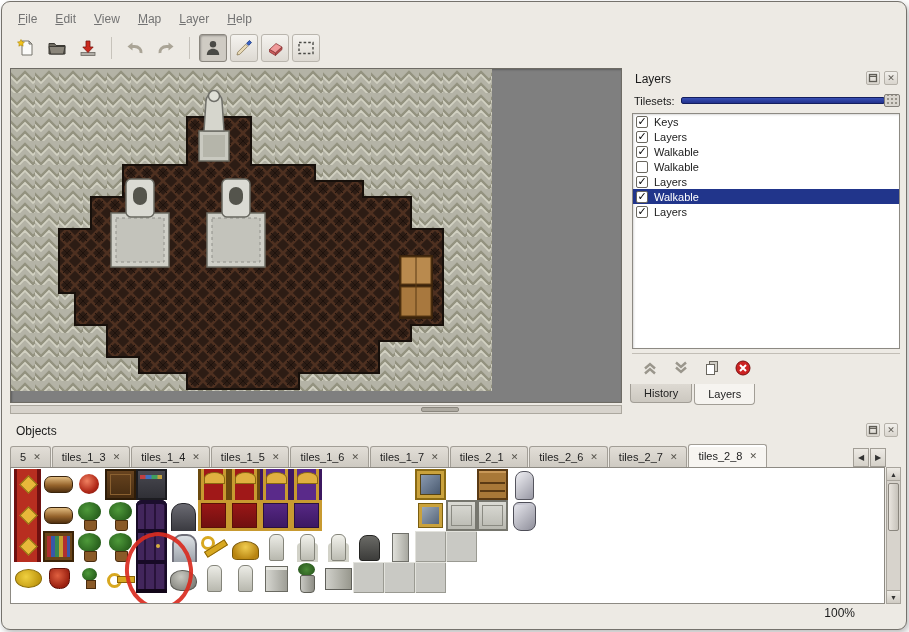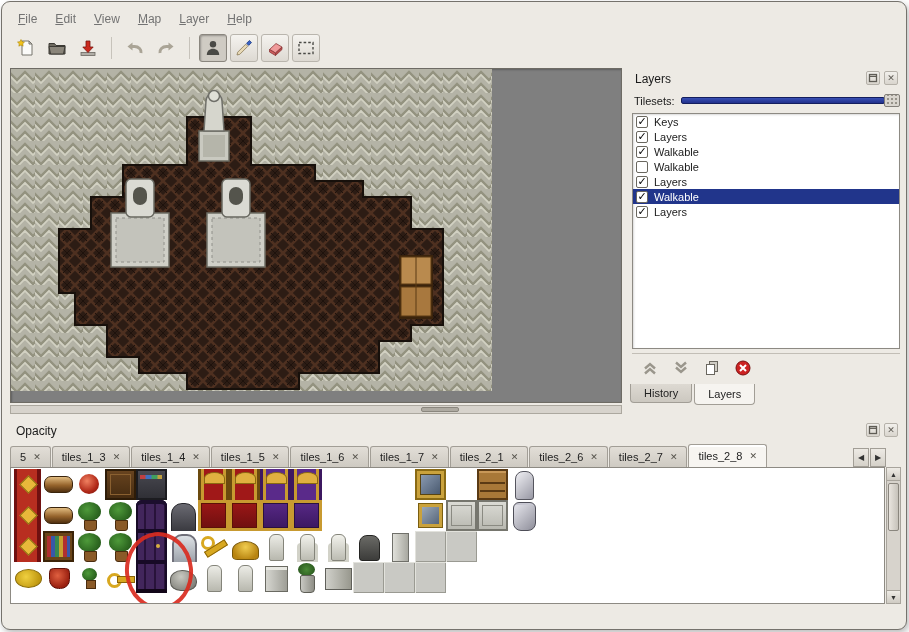--- a/index.html
+++ b/index.html
@@ -327,21 +327,21 @@
           <circle cx="9" cy="9" r="7" fill="#cc2222" stroke="#7a1010"></circle>
           <path d="M6 6 l6 6 M12 6 l-6 6" stroke="#fff" stroke-width="2"></path>
         </svg>
       </div>
   </div>
   <div class="dock-tabs">
       <div class="dock-tab">History</div>
       <div class="dock-tab active">Layers</div>
     </div>
 
-  <div class="panel-title" style="left:14px;top:422px">Opacity</div>
+  <div class="panel-title" style="left:14px;top:422px">Objects</div>
   <div class="panel-btns" style="left:864px;top:421px">
     <div class="pbtn">
         <svg width="12" height="12" viewBox="0 0 12 12">
           <rect x="2.5" y="2.5" width="7" height="7" fill="none" stroke="#5f5c55" stroke-width="1.3"></rect>
           <line x1="2.5" y1="4.3" x2="9.5" y2="4.3" stroke="#5f5c55" stroke-width="1.3"></line>
         </svg>
       </div>
     <div class="pbtn">
         <span>✕</span>
       </div>
@@ -462,14 +462,15 @@
         <div class="tile t-blank"></div>
         <div class="tile t-blank"></div>
       </div>
     <div class="annotation-circle"></div>
   </div>
   <div class="v-scroll">
     <div class="v-btn" style="top:0">▲</div>
     <div class="v-thumb"></div>
     <div class="v-btn down">▼</div>
   </div>
+  <div class="ts-status">100%</div>
 
 </div>
 
 </body></html>

